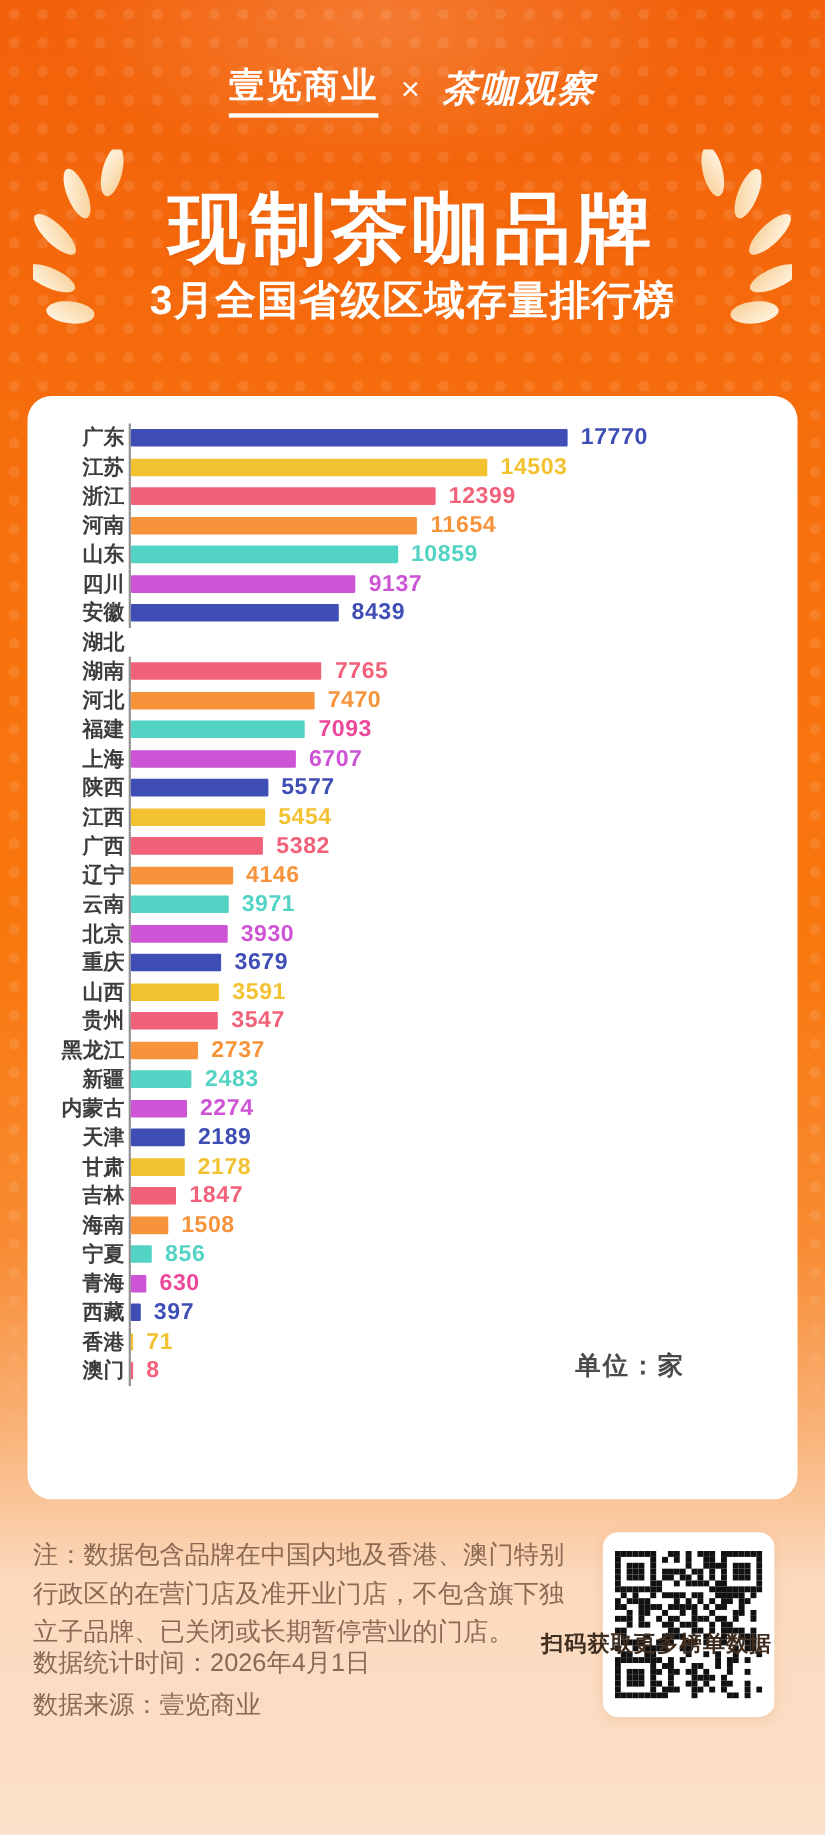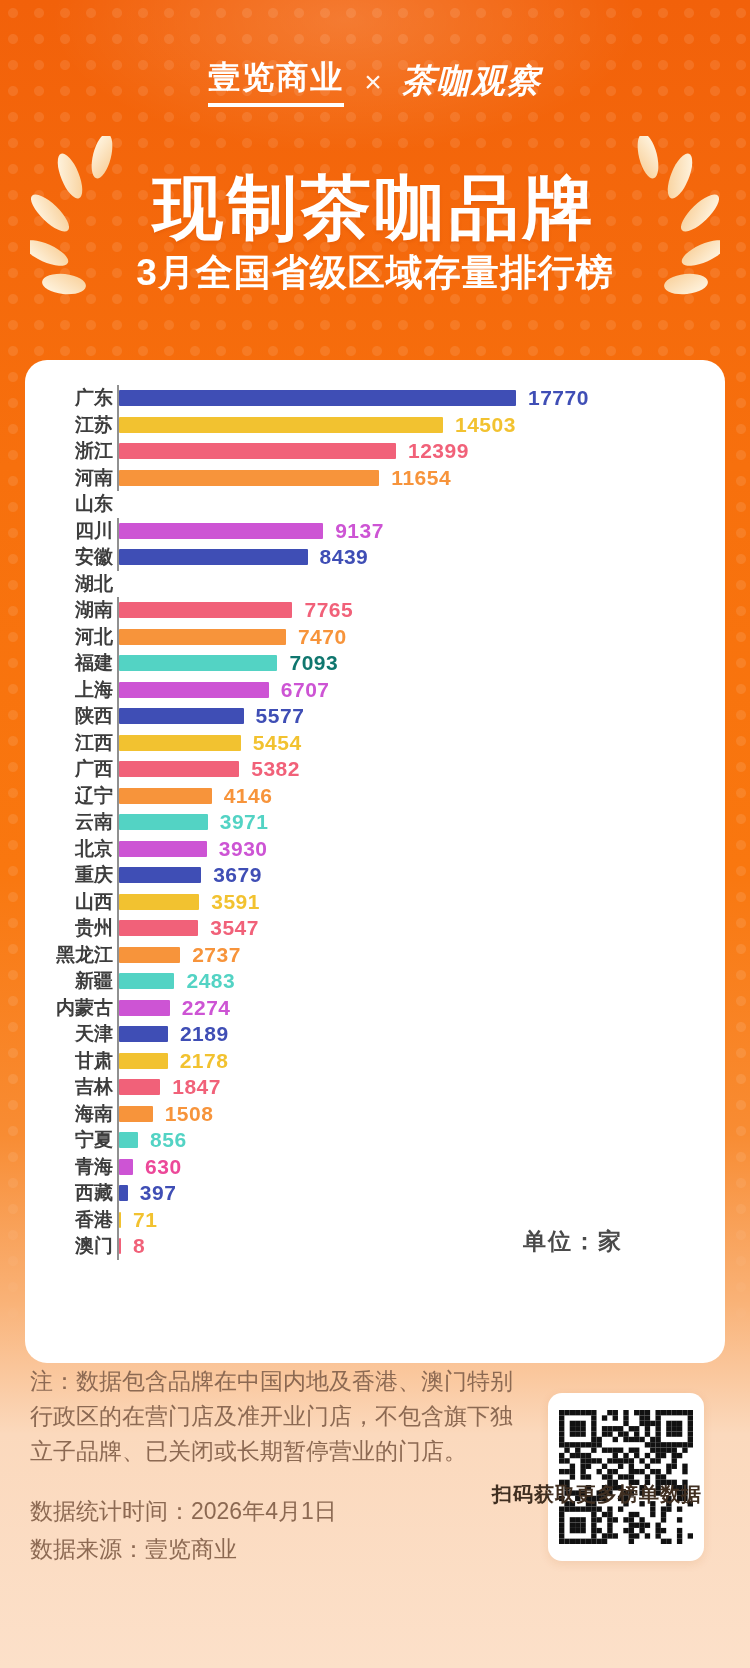--- a/index.html
+++ b/index.html
@@ -62,21 +62,21 @@
     display:flex;align-items:center;
   }
   .bar{height:16px;border-radius:1px;flex:0 0 auto;}
   .val{margin-left:12px;font-size:21px;font-weight:700;letter-spacing:.5px;white-space:nowrap;}
   .unit{
     position:absolute;right:102px;top:866px;
     font-size:23px;color:#4a4a4a;font-weight:600;letter-spacing:2px;
   }
   
   .note{
-    position:absolute;left:30px;top:1364px;width:492px;margin:0;
+    position:absolute;left:30px;top:1396px;width:492px;margin:0;
     font-size:23px;line-height:35px;color:#8C6952;font-weight:500;
   }
   .meta-time{position:absolute;left:30px;top:1496px;margin:0;font-size:23px;color:#8C6952;font-weight:500;}
   .meta-src{position:absolute;left:30px;top:1534px;margin:0;font-size:23px;color:#8C6952;font-weight:500;}
   .qr-card{
     position:absolute;left:548px;top:1393px;width:156px;height:168px;
     background:#fff;border-radius:14px;
     display:flex;align-items:center;justify-content:center;
     box-shadow:0 3px 10px rgba(180,90,20,0.12);
   }
@@ -150,20 +150,24 @@
       </div>
       <div class="row">
         <span class="rlabel">河南</span>
         <span class="bararea">
           <span class="bar" style="width: 260.362px; background: rgb(247, 148, 59);"></span>
           <span class="val" style="color: rgb(247, 148, 59);">11654</span>
         </span>
       </div>
       <div class="row">
         <span class="rlabel">山东</span>
+        <span class="bararea">
+          <span class="bar" style="width: 242.601px; background: rgb(83, 211, 196);"></span>
+          <span class="val" style="color: rgb(83, 211, 196);">10859</span>
+        </span>
       </div>
       <div class="row">
         <span class="rlabel">四川</span>
         <span class="bararea">
           <span class="bar" style="width: 204.13px; background: rgb(205, 84, 212);"></span>
           <span class="val" style="color: rgb(205, 84, 212);">9137</span>
         </span>
       </div>
       <div class="row">
         <span class="rlabel">安徽</span>
@@ -186,21 +190,21 @@
         <span class="rlabel">河北</span>
         <span class="bararea">
           <span class="bar" style="width: 166.887px; background: rgb(247, 148, 59);"></span>
           <span class="val" style="color: rgb(247, 148, 59);">7470</span>
         </span>
       </div>
       <div class="row">
         <span class="rlabel">福建</span>
         <span class="bararea">
           <span class="bar" style="width: 158.465px; background: rgb(83, 211, 196);"></span>
-          <span class="val" style="color: #0f766e;">7093</span>
+          <span class="val" style="color: #ec4899;">7093</span>
         </span>
       </div>
       <div class="row">
         <span class="rlabel">上海</span>
         <span class="bararea">
           <span class="bar" style="width: 149.841px; background: rgb(205, 84, 212);"></span>
           <span class="val" style="color: rgb(205, 84, 212);">6707</span>
         </span>
       </div>
       <div class="row">

